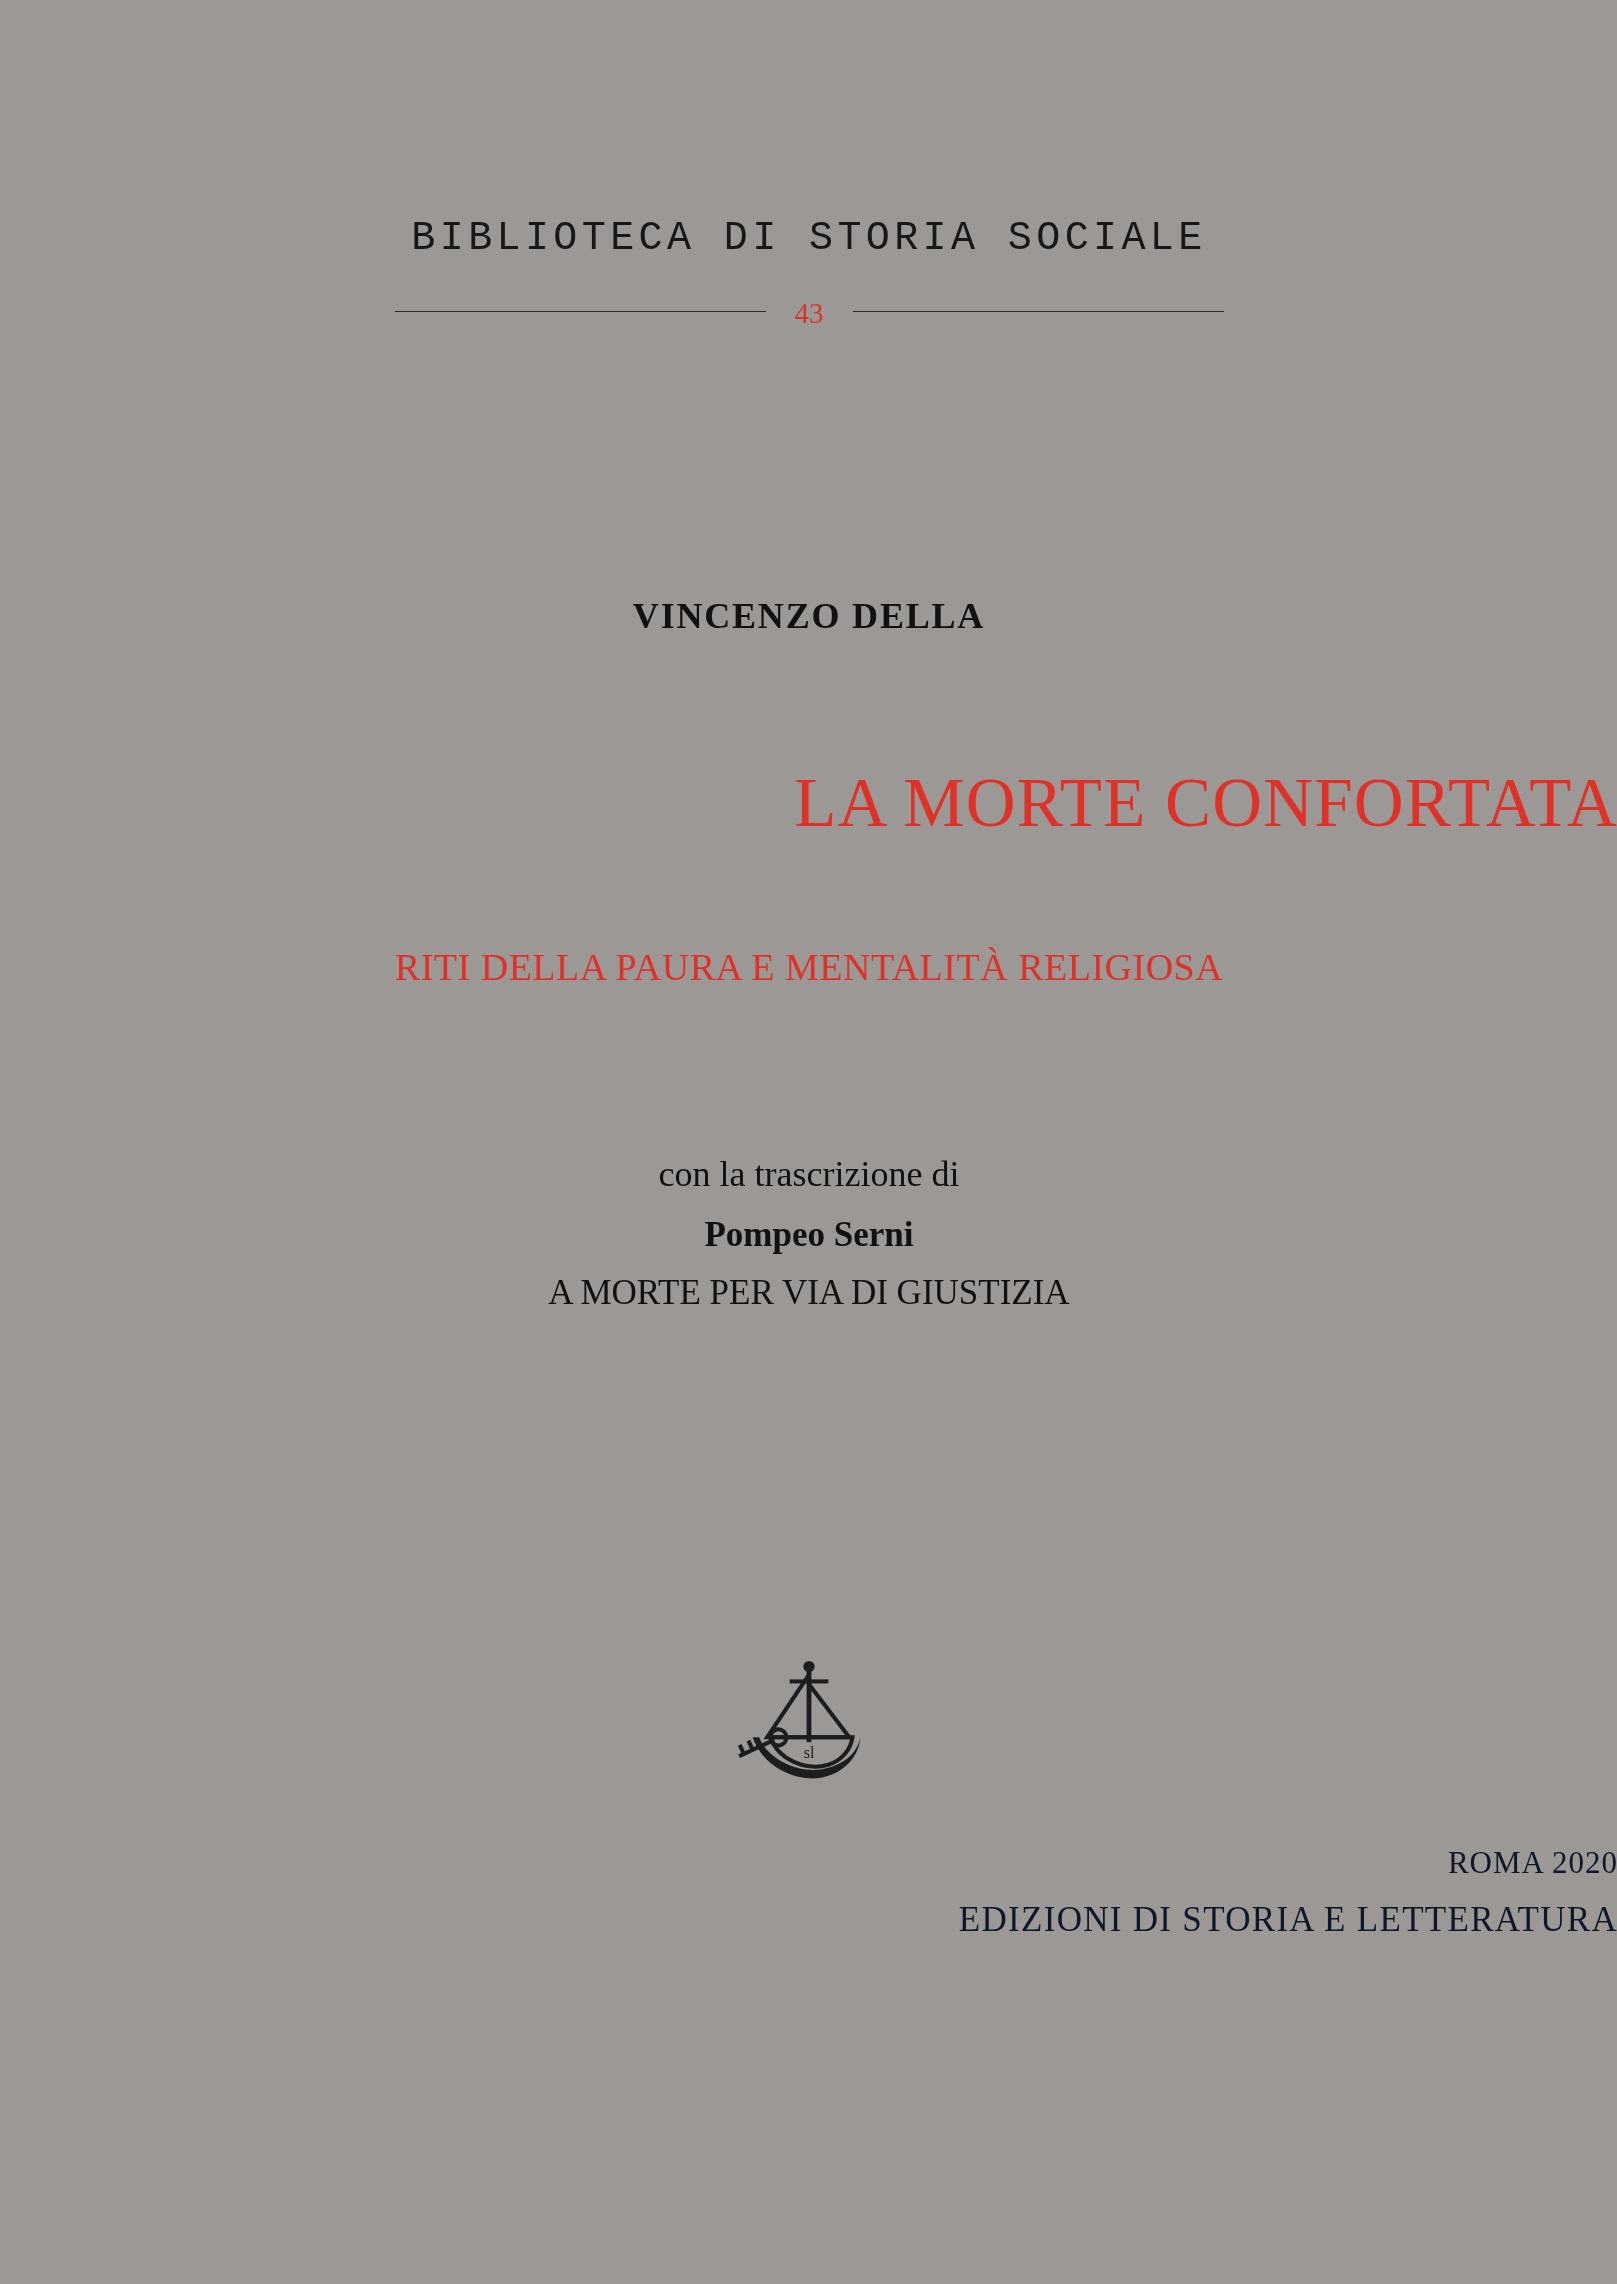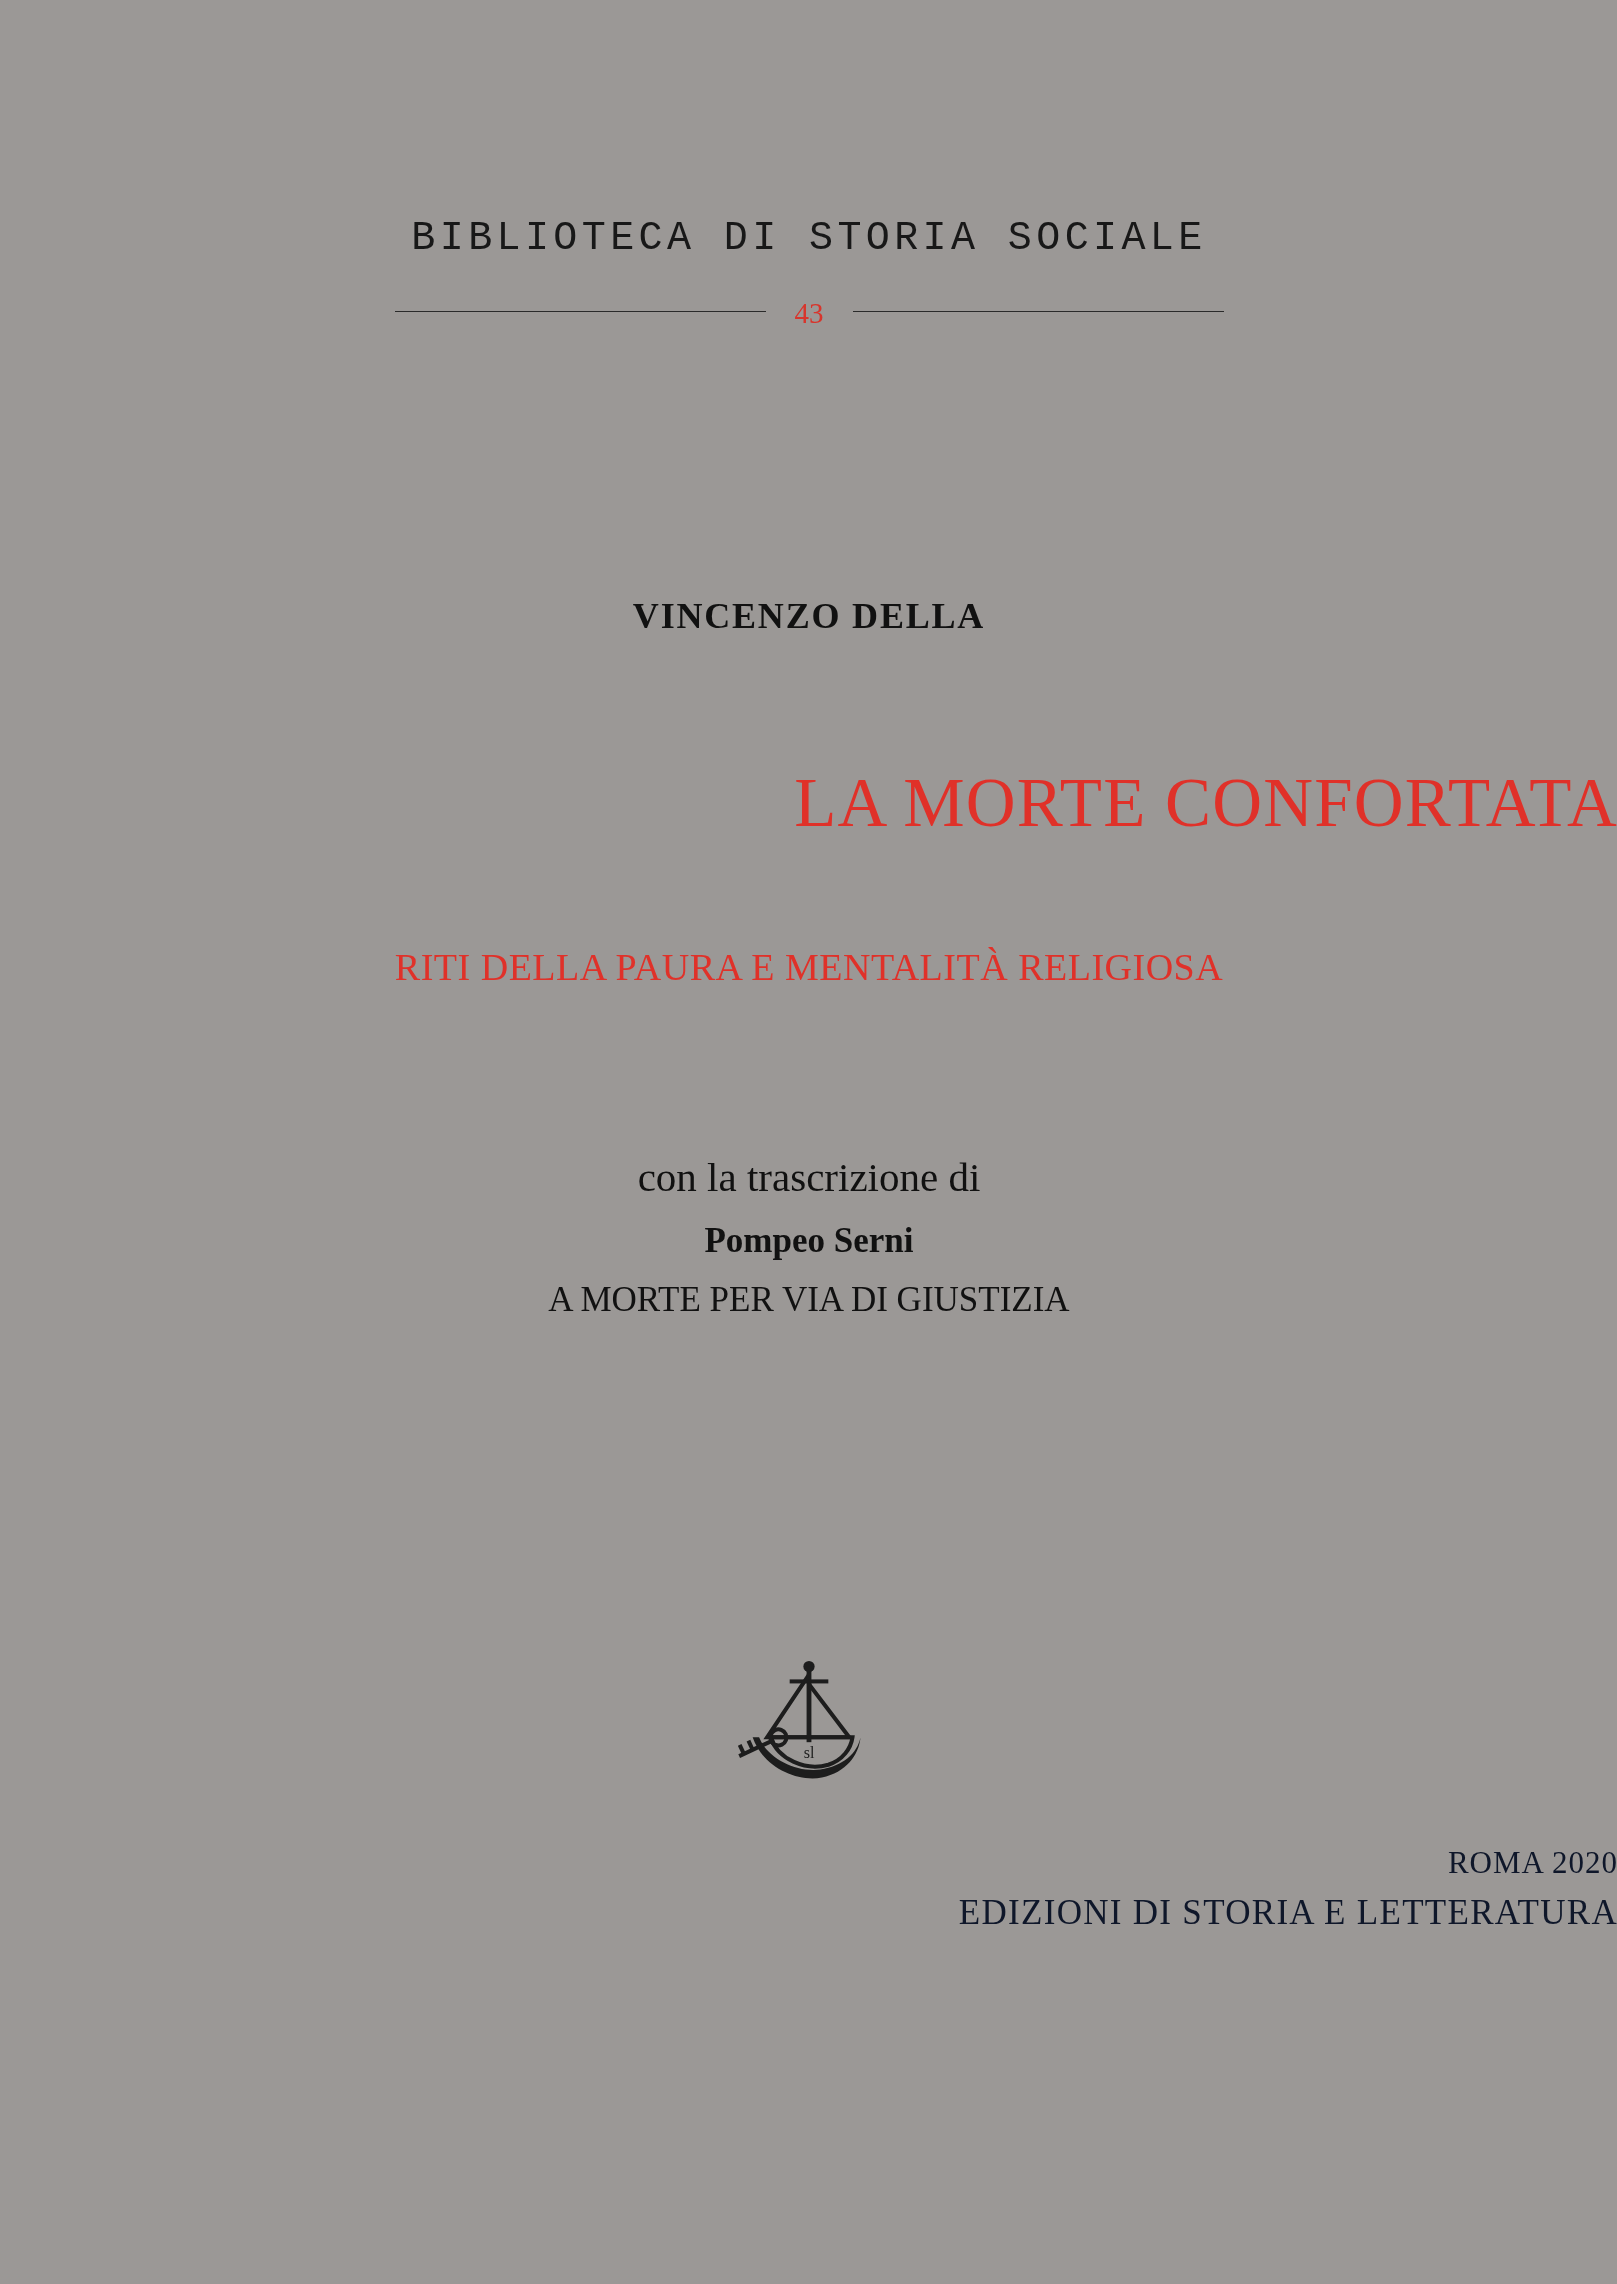--- a/index.html
+++ b/index.html
@@ -101,21 +101,21 @@
   
   .transcription {
     position: absolute;
     top: 1150px;
     left: 0;
     width: 100%;
     text-align: center;
     color: #111;
   }
   .trans-intro {
-    font-size: 41px;
+    font-size: 36px;
     line-height: 1.35;
   }
   .trans-name {
     font-size: 35px;
     font-weight: bold;
     margin-top: 13px;
     line-height: 1.3;
   }
   .trans-work {
     font-size: 35px;
@@ -143,21 +143,21 @@
     text-align: right;
     color: #0f172a;
   }
   .imprint-place {
     font-size: 31px;
     letter-spacing: 1px;
   }
   .imprint-publisher {
     font-size: 35px;
     letter-spacing: 1.3px;
-    margin-top: 12px;
+    margin-top: 19px;
   }
 </style>
 </head>
 <body>
 
 <div class="page">
 
   <div class="series-block">
     <div class="series-title">BIBLIOTECA DI STORIA SOCIALE</div>
     <div class="series-number-row">

